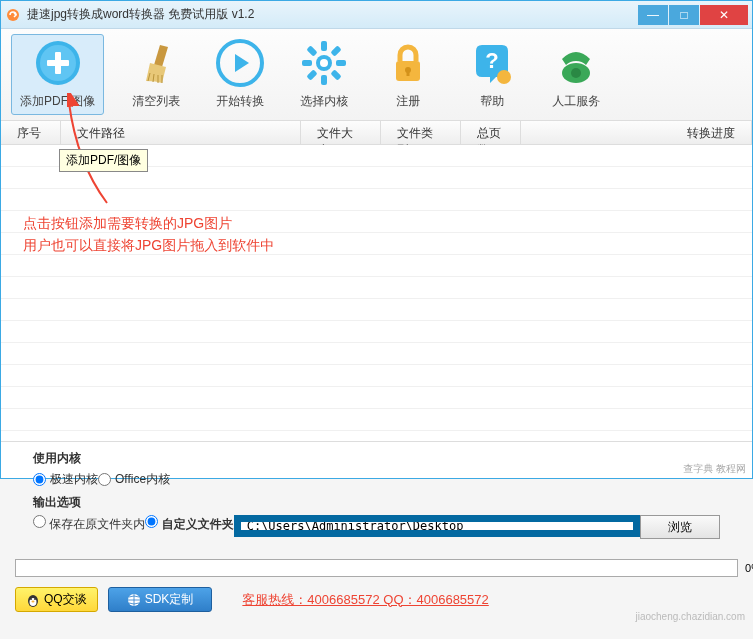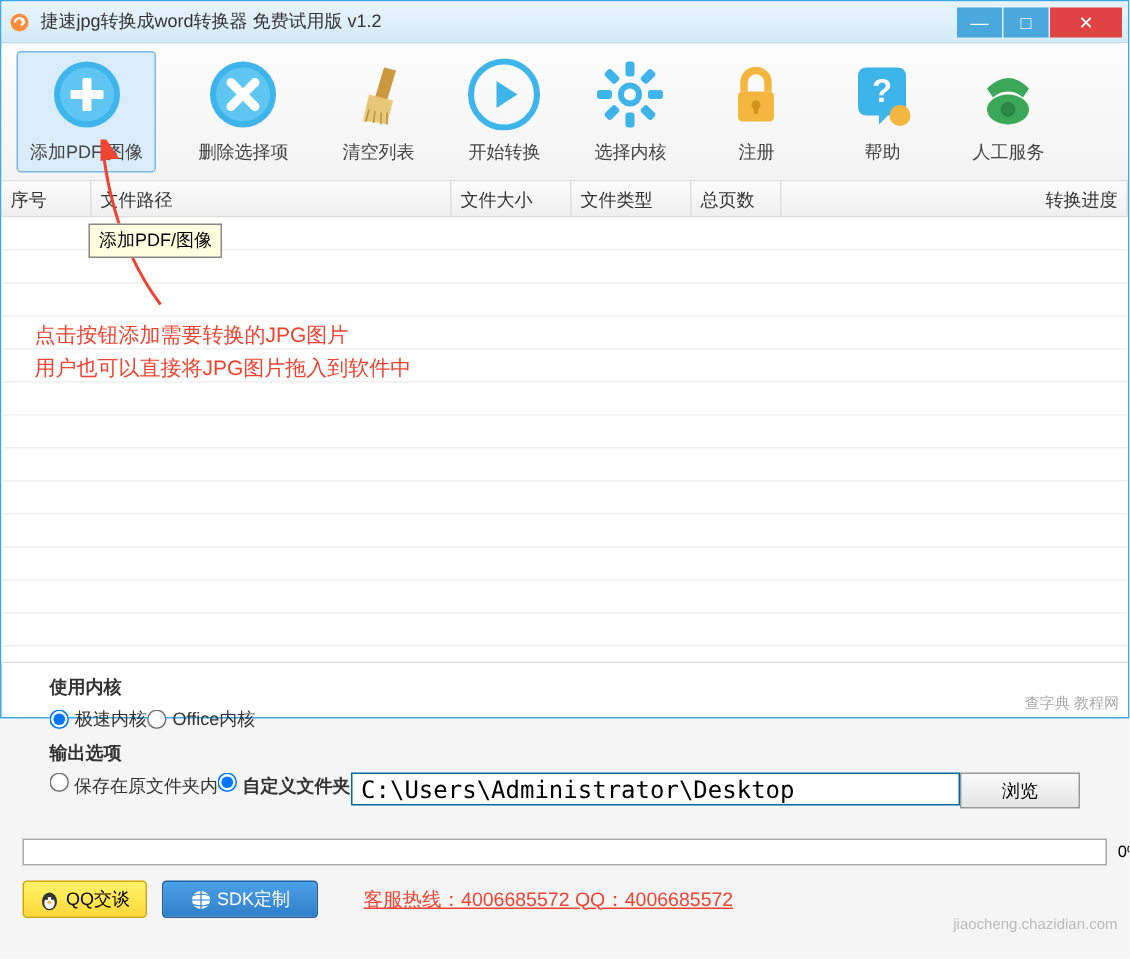--- a/index.html
+++ b/index.html
@@ -12,39 +12,39 @@
 .win-btn { width: 30px; height: 20px; display: flex; align-items: center; justify-content: center; font-size: 12px; color: #fff; }
 .win-min { background: #4aa8dd; }
 .win-max { background: #4aa8dd; margin-left: 1px; }
 .win-close { background: #e04343; width: 48px; margin-left: 1px; }
 .toolbar { height: 92px; display: flex; align-items: center; padding: 6px 10px; gap: 20px; border-bottom: 1px solid #ddd; background: linear-gradient(#fdfdfd, #f3f3f3); }
 .tool-btn { display: flex; flex-direction: column; align-items: center; gap: 6px; font-size: 12px; color: #444; cursor: pointer; padding: 4px 8px; }
 .tool-btn.selected { border: 1px solid #7ab8e0; background: #d8ecfa; border-radius: 3px; }
 .tool-icon { width: 48px; height: 48px; display: flex; align-items: center; justify-content: center; }
 .table-area { position: relative; }
 .table-header { display: flex; height: 24px; background: linear-gradient(#fdfdfd, #eee); border-bottom: 1px solid #ddd; font-size: 12px; color: #333; }
-.th { padding: 4px 6px; border-right: 1px solid #ddd; }
+.th { padding: 4px 16px; border-right: 1px solid #ddd; }
 .th-seq { width: 60px; }
 .th-path { width: 240px; }
 .th-size { width: 80px; }
 .th-type { width: 80px; }
 .th-pages { width: 60px; }
 .th-progress { flex: 1; text-align: right; }
 .table-body { height: 296px; background: #fff; position: relative; }
 .table-body .row-line { height: 22px; border-bottom: 1px solid #f0f0f0; }
 .tooltip { position: absolute; top: 148px; left: 58px; background: #ffffe1; border: 1px solid #888; padding: 2px 6px; font-size: 12px; z-index: 10; }
 .arrow { position: absolute; top: 92px; left: 66px; z-index: 5; }
 .hint-text { position: absolute; top: 211px; left: 22px; color: #e43; font-size: 14px; line-height: 22px; }
 .options { padding: 8px 32px; font-size: 12px; color: #333; border-top: 1px solid #ddd; }
 .opt-group { margin-bottom: 6px; }
 .opt-title { font-weight: bold; margin-bottom: 4px; }
 .radio-row { display: flex; align-items: center; }
 .radio-row label { display: flex; align-items: center; gap: 4px; }
 .output-row { display: flex; align-items: flex-start; }
-.path-input { flex: 1; height: 22px; border: 1px solid #0369a1; padding: 2px 6px; font-size: 16px; font-family: monospace; background: #fff; }
+.path-input { flex: 1; height: 22px; border: 7px solid #0369a1; padding: 2px 6px; font-size: 12px; font-family: monospace; background: #fff; }
 .browse-btn { width: 80px; height: 24px; background: linear-gradient(#fafafa, #e4e4e4); border: 1px solid #999; font-size: 12px; cursor: pointer; }
 .progress-bar { height: 18px; border: 1px solid #aaa; background: #fff; margin: 6px 14px 4px; position: relative; }
 .progress-pct { position: absolute; right: -24px; top: 2px; font-size: 11px; }
 .footer { display: flex; align-items: center; padding: 6px 14px; gap: 10px; }
 .qq-btn { background: linear-gradient(#fff36a, #ffd83a); border: 1px solid #d4a800; border-radius: 3px; padding: 3px 10px; font-size: 12px; display: flex; align-items: center; gap: 4px; cursor: pointer; }
 .sdk-btn { background: linear-gradient(#4da2e8, #2f7fc9); border: 1px solid #1e5f9e; border-radius: 3px; padding: 3px 18px; font-size: 12px; color: #fff; display: flex; align-items: center; gap: 4px; cursor: pointer; }
 .hotline { color: #e43; font-size: 13px; text-decoration: underline; margin-left: 20px; }
 .watermark { position: absolute; bottom: 2px; right: 6px; font-size: 10px; color: #aaa; }
 .watermark2 { position: absolute; bottom: -12px; right: 6px; font-size: 10px; color: #bbb; }
 input[type=radio] { margin: 0; }
@@ -71,30 +71,20 @@
     <div class="tool-btn selected">
       <span class="tool-icon">
           <svg width="48" height="48">
             <circle cx="24" cy="24" r="22" fill="#3db4ea"></circle>
             <circle cx="24" cy="24" r="18" fill="#5fc5f3"></circle>
             <rect x="21" y="13" width="6" height="22" fill="#fff" rx="1"></rect>
             <rect x="13" y="21" width="22" height="6" fill="#fff" rx="1"></rect>
           </svg>
         </span>
       <span>添加PDF/图像</span>
-    </div>
-    <div class="tool-btn">
-      <span class="tool-icon">
-          <svg width="48" height="48">
-            <circle cx="24" cy="24" r="22" fill="#3db4ea"></circle>
-            <circle cx="24" cy="24" r="18" fill="#5fc5f3"></circle>
-            <path d="M16 16 L32 32 M32 16 L16 32" stroke="#fff" stroke-width="6" stroke-linecap="round"></path>
-          </svg>
-        </span>
-      <span>删除选择项</span>
     </div>
     <div class="tool-btn">
       <span class="tool-icon">
           <svg width="48" height="48">
             <path d="M28 6 L22 26 L30 28 L36 8 Z" fill="#c9983f"></path>
             <path d="M18 24 L34 28 L30 44 Q24 42 14 42 Z" fill="#e8c878"></path>
             <path d="M18 34 L16 42 M22 35 L21 43 M26 36 L26 44 M30 36 L30 44" stroke="#b8933a" stroke-width="1"></path>
           </svg>
         </span>
       <span>清空列表</span>

